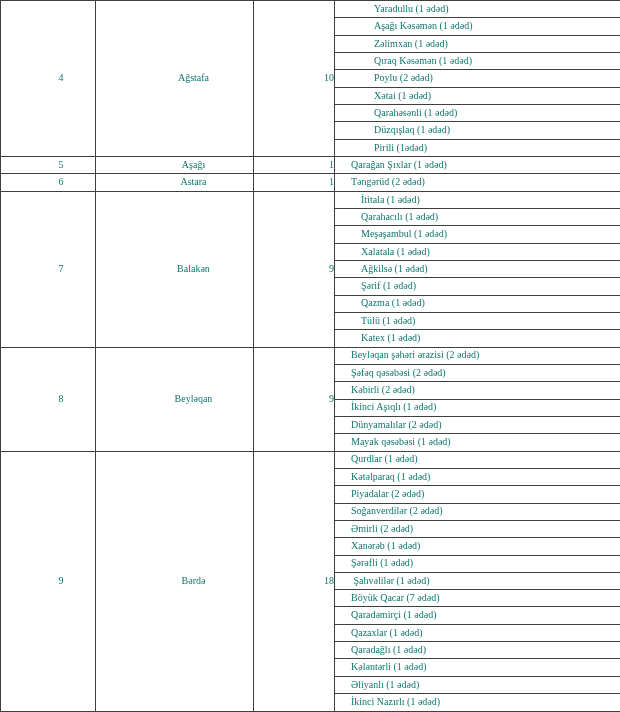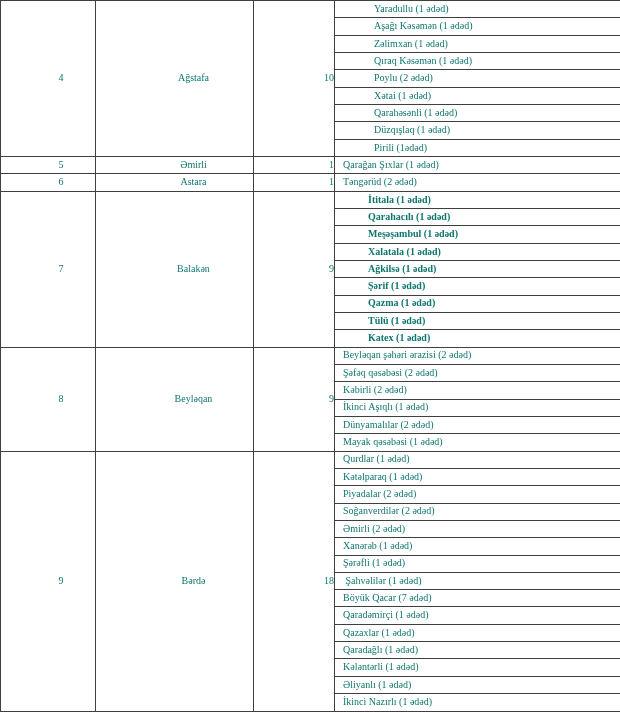--- a/index.html
+++ b/index.html
@@ -32,24 +32,24 @@
     font-size: 10px;
     line-height: 1.05;
     color: #0f766e;
     vertical-align: middle;
     overflow: hidden;
     white-space: nowrap;
   }
   td.number-cell   { text-align: center; padding-left: 26px; }
   td.district-cell { text-align: center; padding-left: 38px; margin-top: 26px; }
   td.count-cell    { text-align: right; padding-left: 24px; }
-  td.village-cell  { text-align: left;   padding-left: 8px; }
+  td.village-cell  { text-align: left;   padding-left: 16px; }
   
   tr.g0 td.village-cell { padding-left: 39px; }
-  tr.g3 td.village-cell { padding-left: 33px; font-weight: bold; }
+  tr.g3 td.village-cell { padding-left: 26px; }
 </style>
 </head>
 <body>
 
 <div class="page">
   <table class="doc-table">
     <colgroup>
       <col class="c-num">
       <col class="c-district">
       <col class="c-count">
@@ -81,21 +81,21 @@
           <td class="village-cell">Qarahəsənli (1 ədəd)</td>
         </tr>
         <tr class="g0">
           <td class="village-cell">Düzqışlaq (1 ədəd)</td>
         </tr>
         <tr class="g0">
           <td class="village-cell">Pirili (1ədəd)</td>
         </tr>
         <tr class="g1">
           <td rowspan="1" class="number-cell">5</td>
-          <td rowspan="1" class="district-cell">Əmirli</td>
+          <td rowspan="1" class="district-cell">Aşağı</td>
           <td rowspan="1" class="count-cell">1</td>
           <td class="village-cell">Qarağan Şıxlar (1 ədəd)</td>
         </tr>
         <tr class="g2">
           <td rowspan="1" class="number-cell">6</td>
           <td rowspan="1" class="district-cell">Astara</td>
           <td rowspan="1" class="count-cell">1</td>
           <td class="village-cell">Təngərüd (2 ədəd)</td>
         </tr>
         <tr class="g3">

